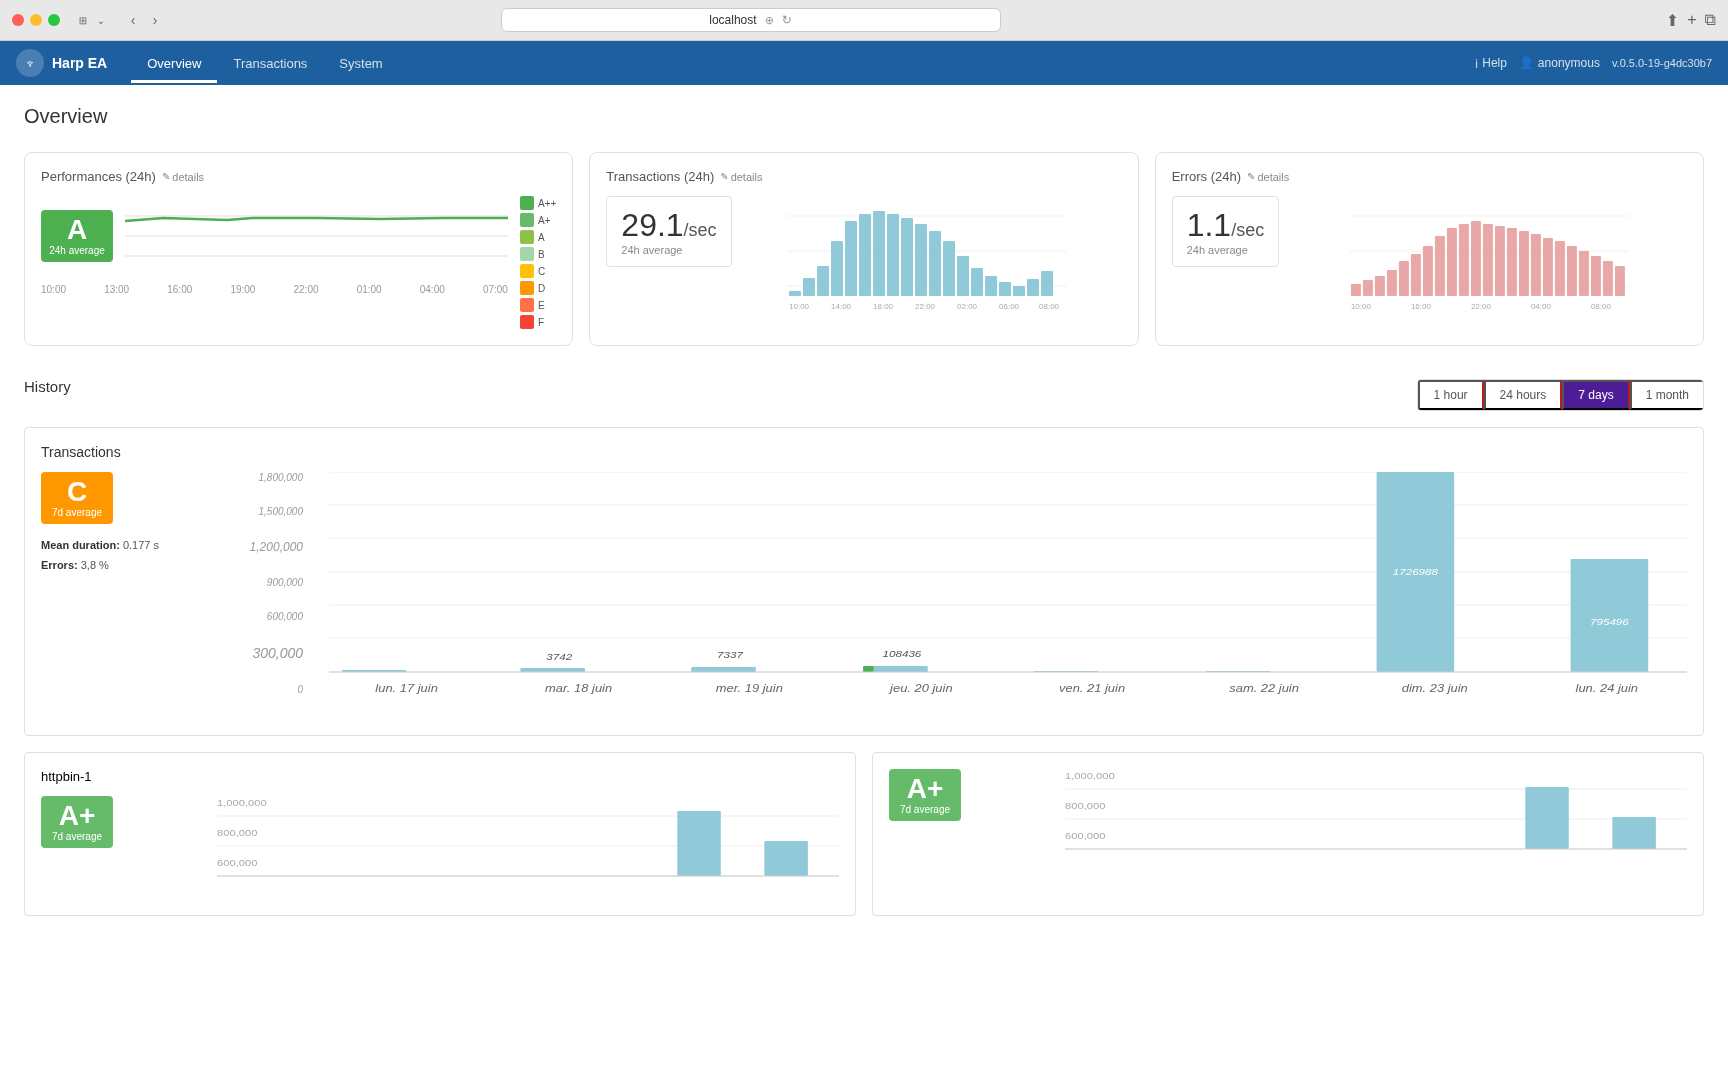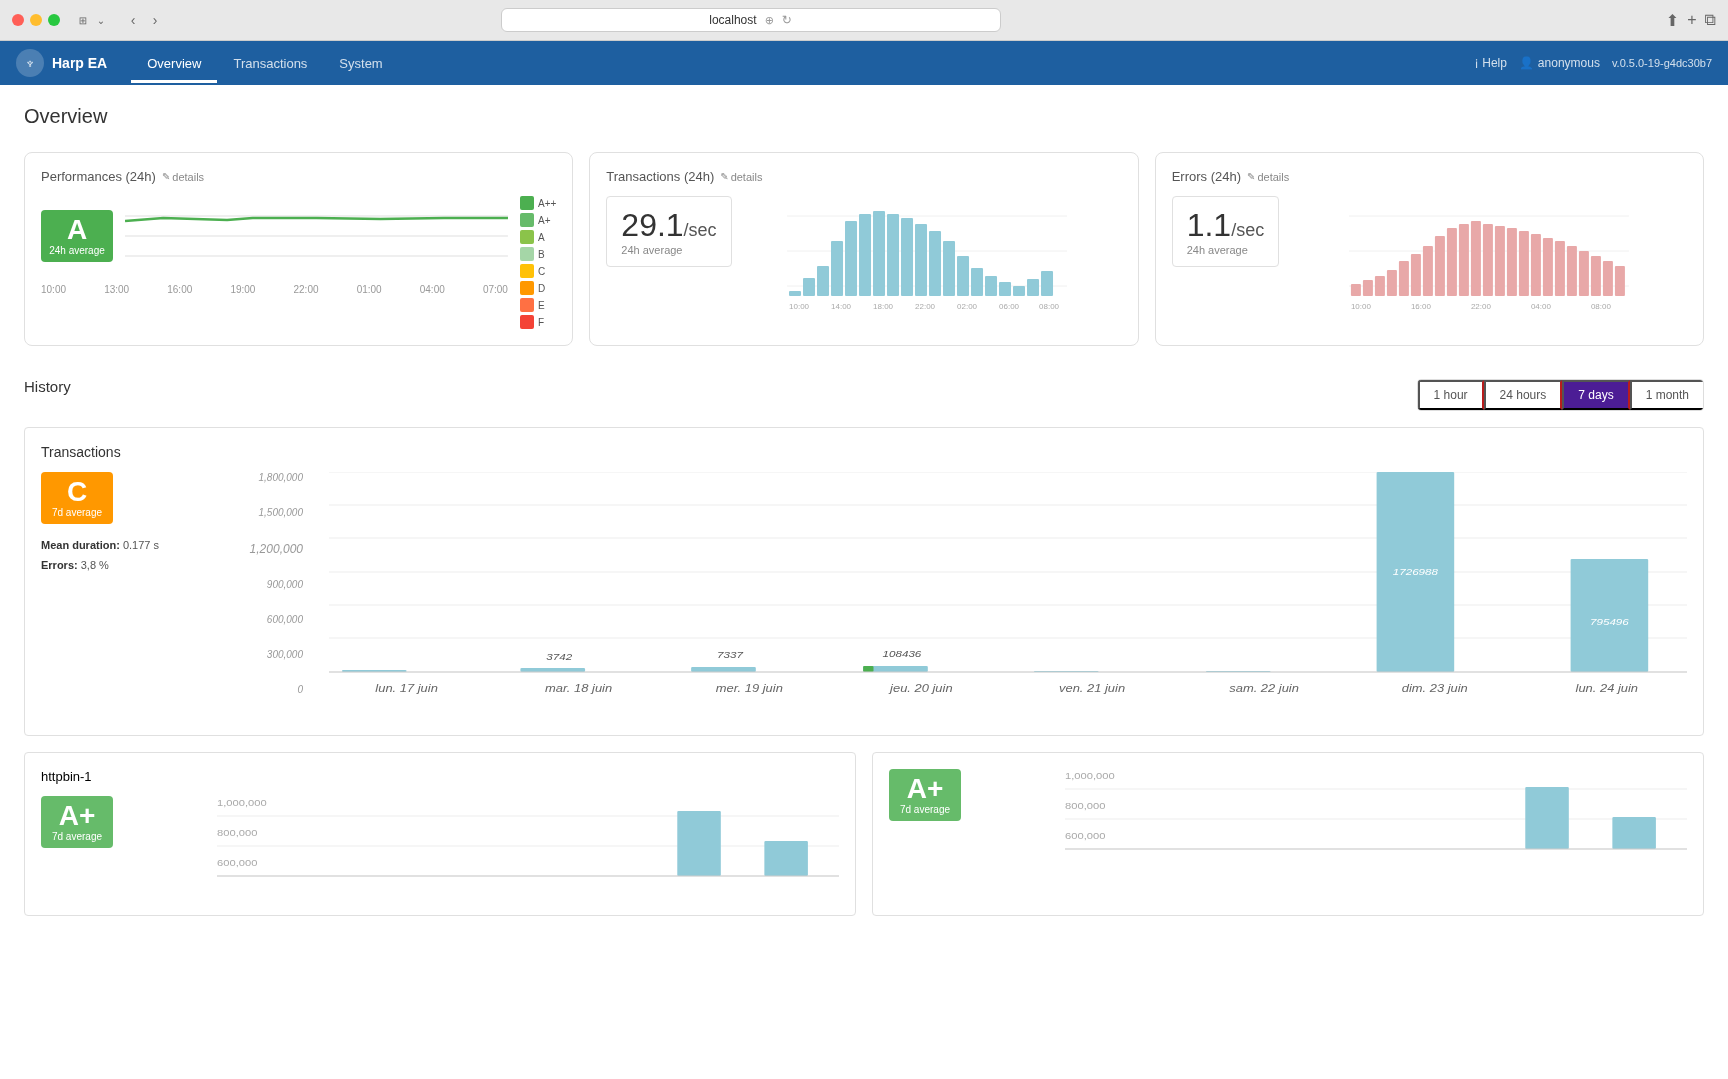--- a/index.html
+++ b/index.html
@@ -372,21 +372,21 @@
         <div class="txn-chart-area">
 
           <div style="display:flex; gap:18px;font-style:italic;">
 
             <div style="width:70px; flex-shrink:0; display:flex; flex-direction:column; justify-content:space-between; align-items:flex-end; padding-right:8px; padding-bottom:24px;">
               <span style="font-size:10px;color:#999;">1,800,000</span>
               <span style="font-size:10px;color:#999;">1,500,000</span>
               <span style="font-size:12px;color:#999;">1,200,000</span>
               <span style="font-size:10px;color:#999;">900,000</span>
               <span style="font-size:10px;color:#999;">600,000</span>
-              <span style="font-size:10px;color:#999;">300,000</span>
+              <span style="font-size:14px;color:#999;">300,000</span>
               <span style="font-size:10px;color:#999;">0</span>
             </div>
             <div style="flex:1;">
               <svg width="100%" height="244" viewBox="0 0 1050 244" preserveAspectRatio="none">
 
                 <line x1="0" y1="0" x2="1050" y2="0" stroke="#eee" stroke-width="1"></line>
                 <line x1="0" y1="33" x2="1050" y2="33" stroke="#eee" stroke-width="1"></line>
                 <line x1="0" y1="66" x2="1050" y2="66" stroke="#eee" stroke-width="1"></line>
                 <line x1="0" y1="100" x2="1050" y2="100" stroke="#eee" stroke-width="1"></line>
                 <line x1="0" y1="133" x2="1050" y2="133" stroke="#eee" stroke-width="1"></line>

